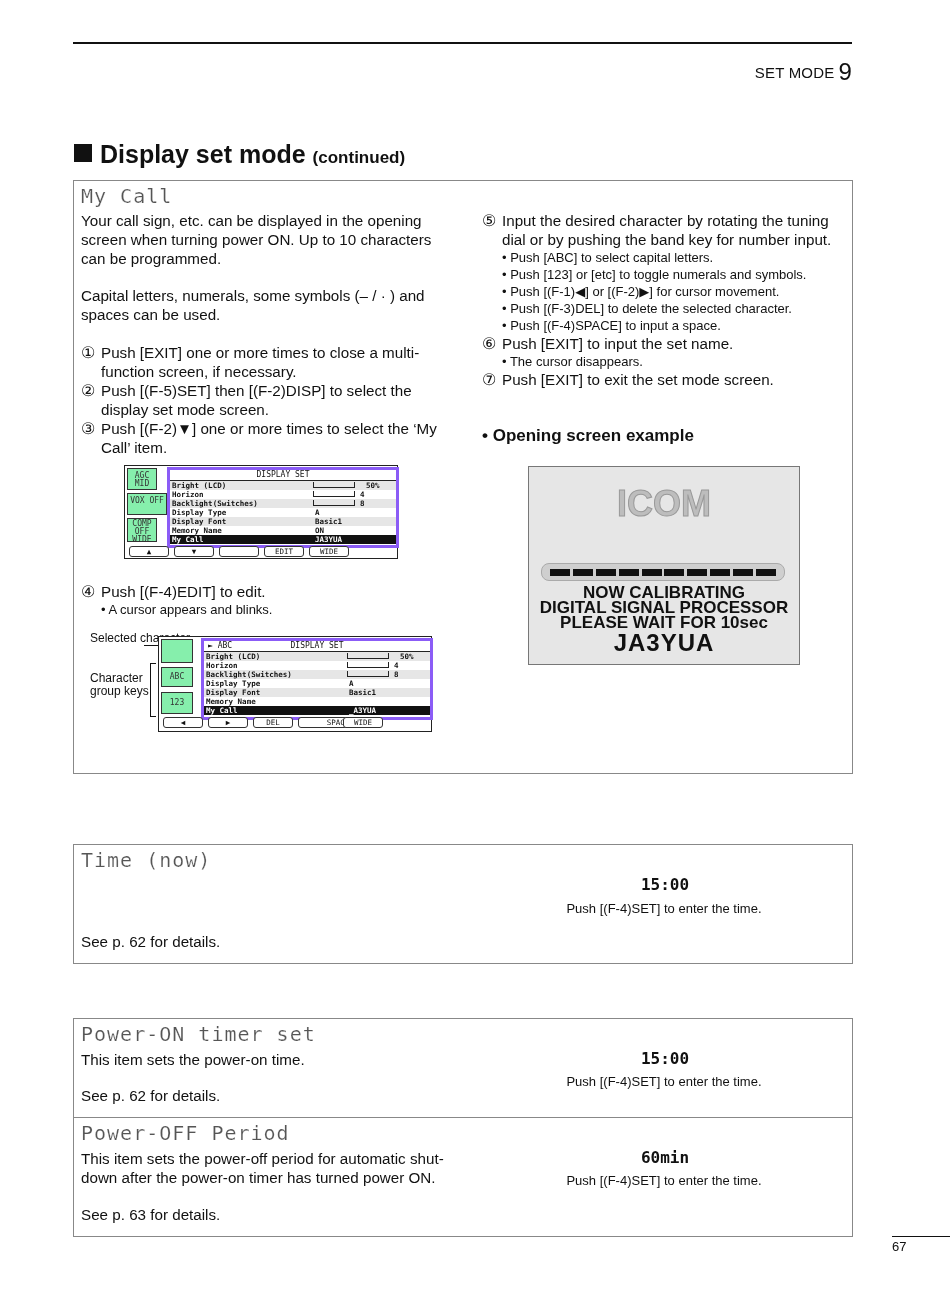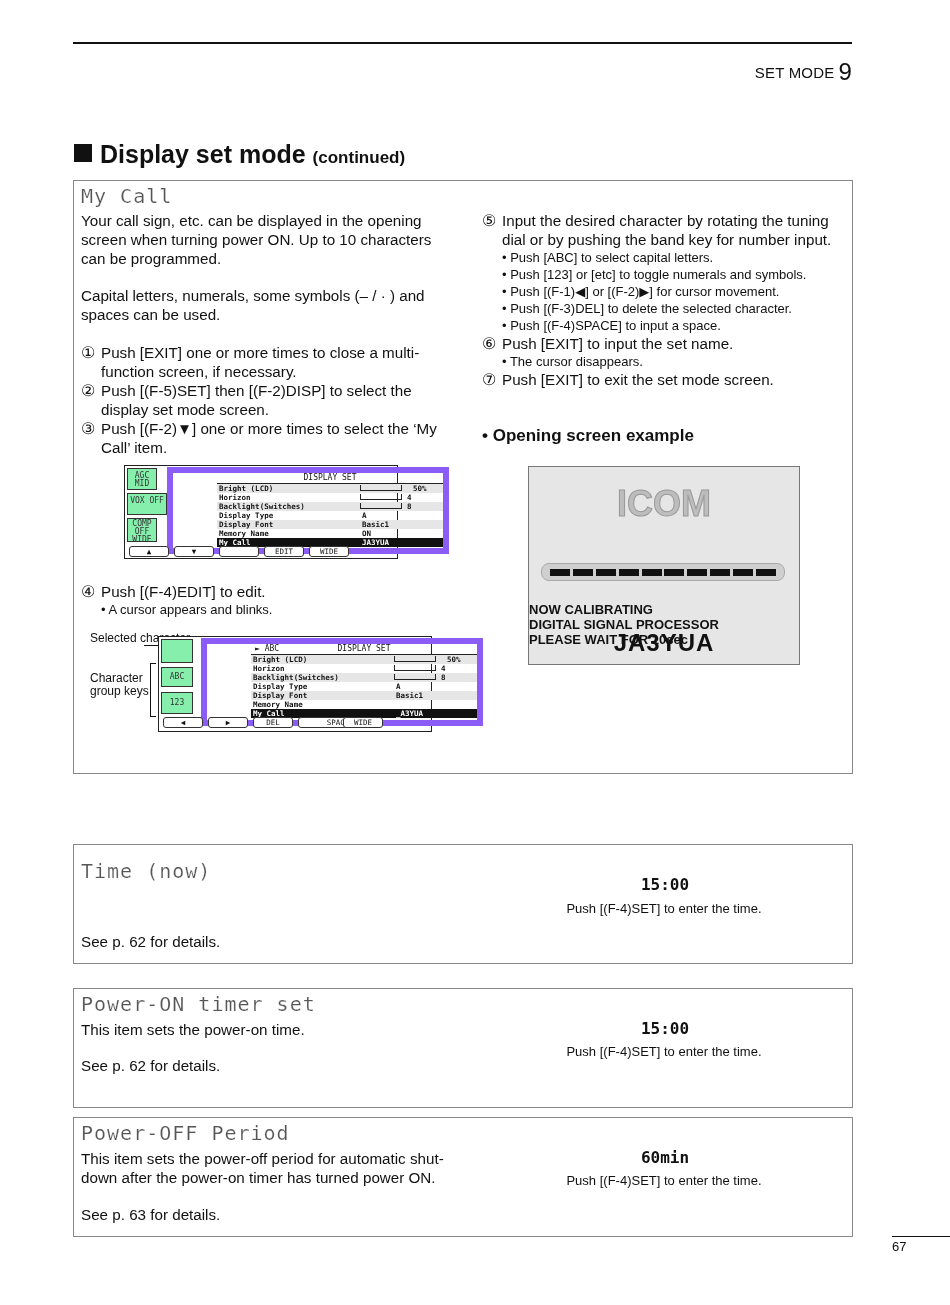--- a/index.html
+++ b/index.html
@@ -14,35 +14,35 @@
   .box{border:1px solid #888;background:#fff;}
   .lcd-title{font-family:"DejaVu Sans Mono",monospace;font-size:20px;color:#555;letter-spacing:1px;font-weight:normal;-webkit-text-stroke:0.2px #fff;}
   .txt{font-size:15.2px;line-height:19px;}
   .small{font-size:13px;line-height:17px;}
   .step{display:flex;}
   .step .n{width:20px;flex:none;font-size:16px;}
   .bul{padding-left:20px;}
   
   .scr{position:absolute;border:1px solid #222;background:#fff;font-family:"DejaVu Sans Mono",monospace;}
   .scr .side{position:absolute;border:1px solid #333;border-radius:0;background:#86efac;font-size:8px;text-align:center;line-height:8px;color:#333;}
-  .scr .main{position:absolute;border:6px solid #8b5cf6;padding-left:44px;}
+  .scr .main{position:absolute;border:3px solid #8b5cf6;}
   .scr .ttl{height:10px;border-bottom:1px solid #222;font-size:8px;line-height:10px;text-align:center;position:relative;}
   .scr .row{height:9px;font-size:7.5px;line-height:9px;font-weight:bold;position:relative;padding-left:2px;}
   .scr .row:nth-child(odd){background:#e6e6e6;}
   .scr .row.sel{background:#111;color:#fff;}
   .scr .row .v{position:absolute;}
   .scr .fk{position:absolute;height:9px;border:1px solid #333;border-radius:3px;font-size:7.5px;line-height:9px;text-align:center;background:#fff;}
   .bar{display:inline-block;height:5px;border-bottom:1px solid #222;border-left:1px solid #222;border-right:1px solid #222;vertical-align:1px;}
   
   .open{left:528px;top:466px;width:270px;height:197px;background:#e6e6e6;border:1px solid #777;}
   .open .logo{position:absolute;left:0;right:0;text-align:center;top:16px;font-size:36px;font-weight:bold;color:#bdbdbd;-webkit-text-stroke:1px #999;}
   .open .model{position:absolute;left:0;right:0;text-align:center;top:52px;font-size:34px;font-weight:bold;color:#e6e6e6;-webkit-text-stroke:1.2px #9a9a9a;letter-spacing:-1px;}
   .open .pbar{position:absolute;left:12px;top:96px;width:244px;height:18px;border-radius:8px;background:#cfcfcf;border:1px solid #aaa;display:flex;align-items:center;justify-content:space-between;padding:0 8px;box-sizing:border-box;}
   .open .seg{width:20px;height:7px;background:#111;}
-  .open .msg{position:absolute;left:0;right:0;text-align:left;font-size:13px;font-weight:bold;line-height:15px;top:118px;margin-top:17px;}
+  .open .msg{position:absolute;left:0;right:0;text-align:center;font-size:17px;font-weight:bold;line-height:15px;top:118px;}
   .open .call{position:absolute;left:0;right:0;text-align:center;top:162px;font-size:24px;font-weight:bold;letter-spacing:1px;}
   .timer .left{position:absolute;left:7px;}
   .timer .val{position:absolute;left:486px;width:210px;text-align:center;font-family:"DejaVu Sans Mono",monospace;font-size:16px;font-weight:bold;}
   .timer .hint{position:absolute;left:470px;width:240px;text-align:center;font-size:13px;}
   .foot-rule{left:892px;top:1236px;width:58px;height:1px;background:#111;}
   .page-num{left:892px;top:1239px;font-size:13px;}
   .annot{font-size:12px;line-height:13px;}
 </style>
 </head>
 <body>
@@ -188,27 +188,27 @@
     <div>PLEASE WAIT FOR 10sec</div>
   </div>
   <div class="call">JA3YUA</div>
 </div>
 
 <div class="abs h1" style="top:844px;">
   <span class="sq"></span><span>Timer set mode</span>
 </div>
 
 <div class="abs box timer" style="left:73px;top:844px;width:778px;height:118px;">
-  <div class="abs lcd-title" style="left:7px;top:3px;margin-top:11px;">Time (now)</div>
+  <div class="abs lcd-title" style="left:7px;top:3px;">Time (now)</div>
   <div class="left txt" style="top:87px;">See p. 62 for details.</div>
   <div class="val" style="top:30px;">15:00</div>
   <div class="hint" style="top:56px;">Push [(F-4)SET] to enter the time.</div>
 </div>
 
-<div class="abs box timer" style="left:73px;top:988px;width:778px;height:118px;">
+<div class="abs box timer" style="left:73px;top:1018px;width:778px;height:118px;">
   <div class="abs lcd-title" style="left:7px;top:3px;">Power-ON timer set</div>
   <div class="left txt" style="top:31px;width:380px;">This item sets the power-on time.</div>
   <div class="left txt" style="top:67px;">See p. 62 for details.</div>
   <div class="val" style="top:30px;">15:00</div>
   <div class="hint" style="top:55px;">Push [(F-4)SET] to enter the time.</div>
 </div>
 
 <div class="abs box timer" style="left:73px;top:1117px;width:778px;height:118px;">
   <div class="abs lcd-title" style="left:7px;top:3px;">Power-OFF Period</div>
   <div class="left txt" style="top:31px;width:380px;">This item sets the power-off period for automatic shut-down after the power-on timer has turned power ON.</div>

